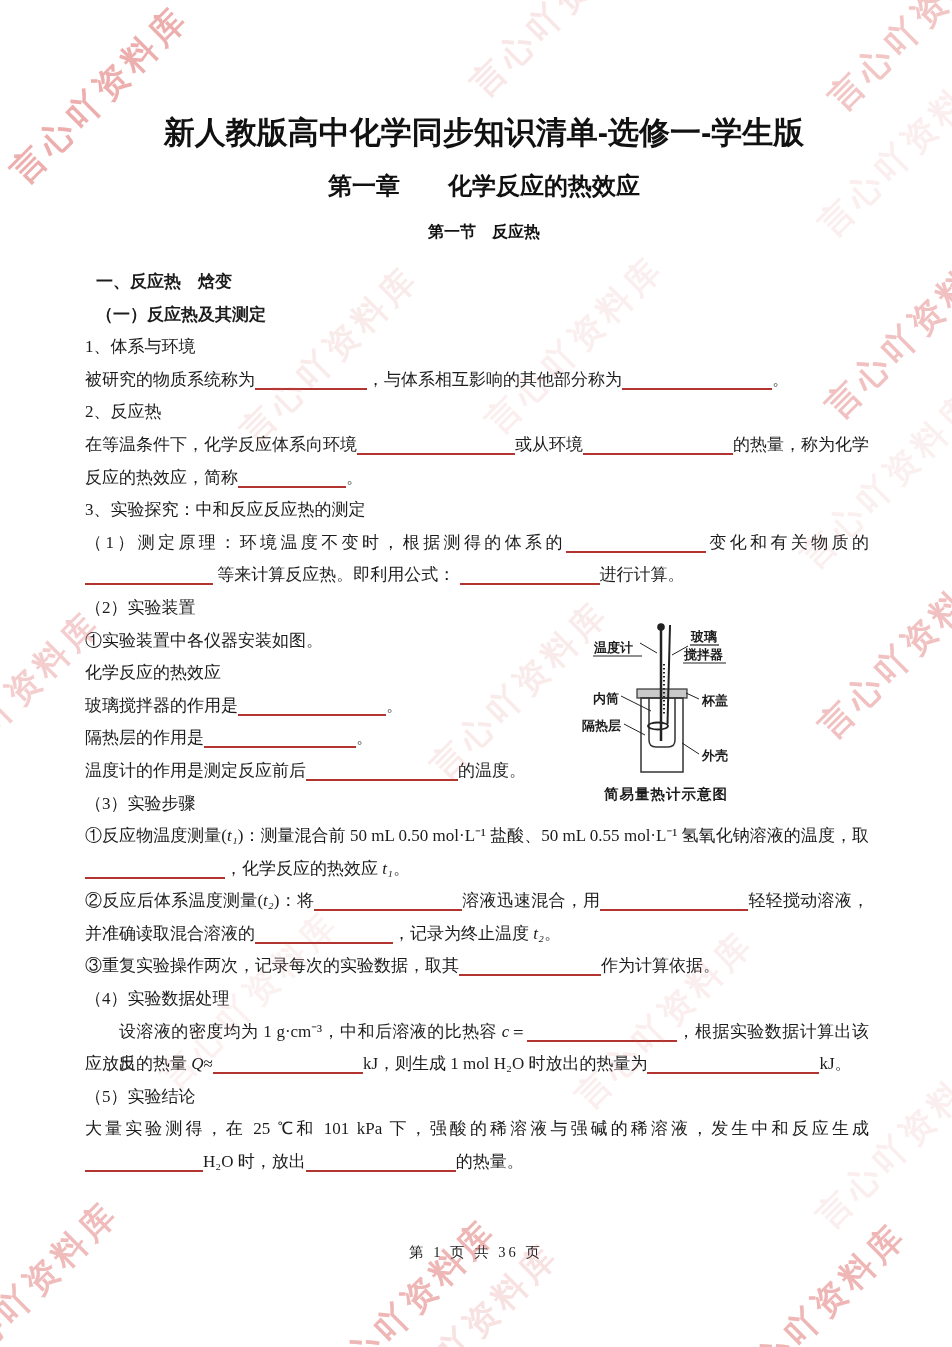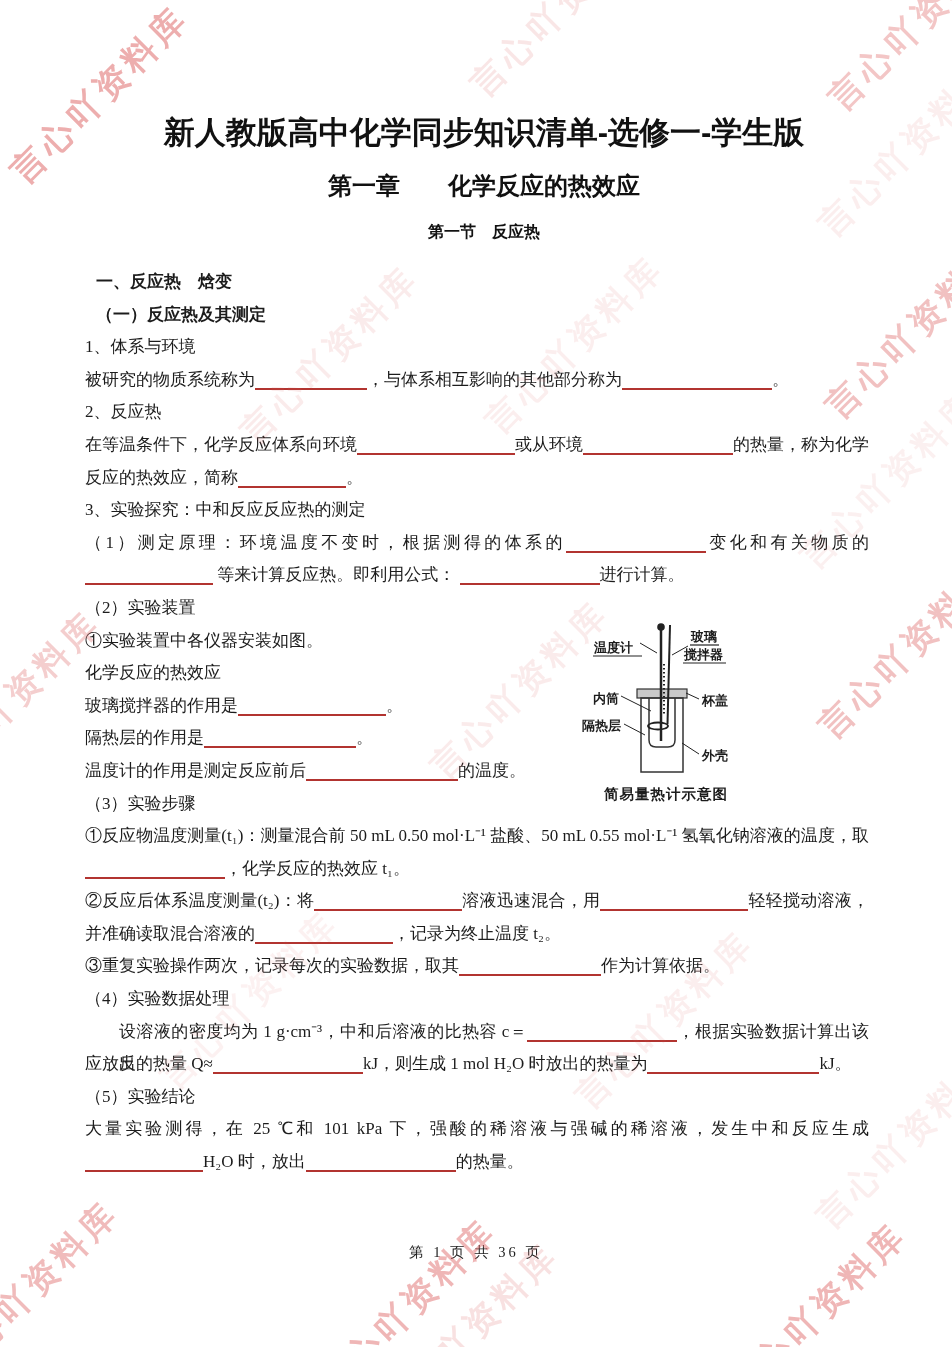--- a/index.html
+++ b/index.html
@@ -25,21 +25,21 @@
   
   .content { position:absolute; left:85px; right:83px; top:266px; font-size:17px; }
   .line { height:32.6px; line-height:32.6px; white-space:normal; }
   .line.bold { font-weight:bold; font-family:"Liberation Sans", sans-serif;margin-left:11px; }
   .line.justify { text-align:justify; text-align-last:justify; }
   .line.indent { padding-left:34px; }
   .blank {
     display:inline-block; height:18px; vertical-align:-5px;
     border-bottom:2px solid #b23430;
   }
-  .var { }
+  .var { font-style:italic; }
   
   .diagram { position:absolute; left:560px; top:612px; width:318px; height:200px; }
   .diagram text {
     font-family:"Liberation Sans", sans-serif; font-weight:bold;
     font-size:13px; fill:#1c1c1c;
   }
   .diagram text.caption { font-size:14.5px; letter-spacing:1px; }
   
   .footer {
     position:absolute; top:1243px; left:0; width:100%; text-align:center;

